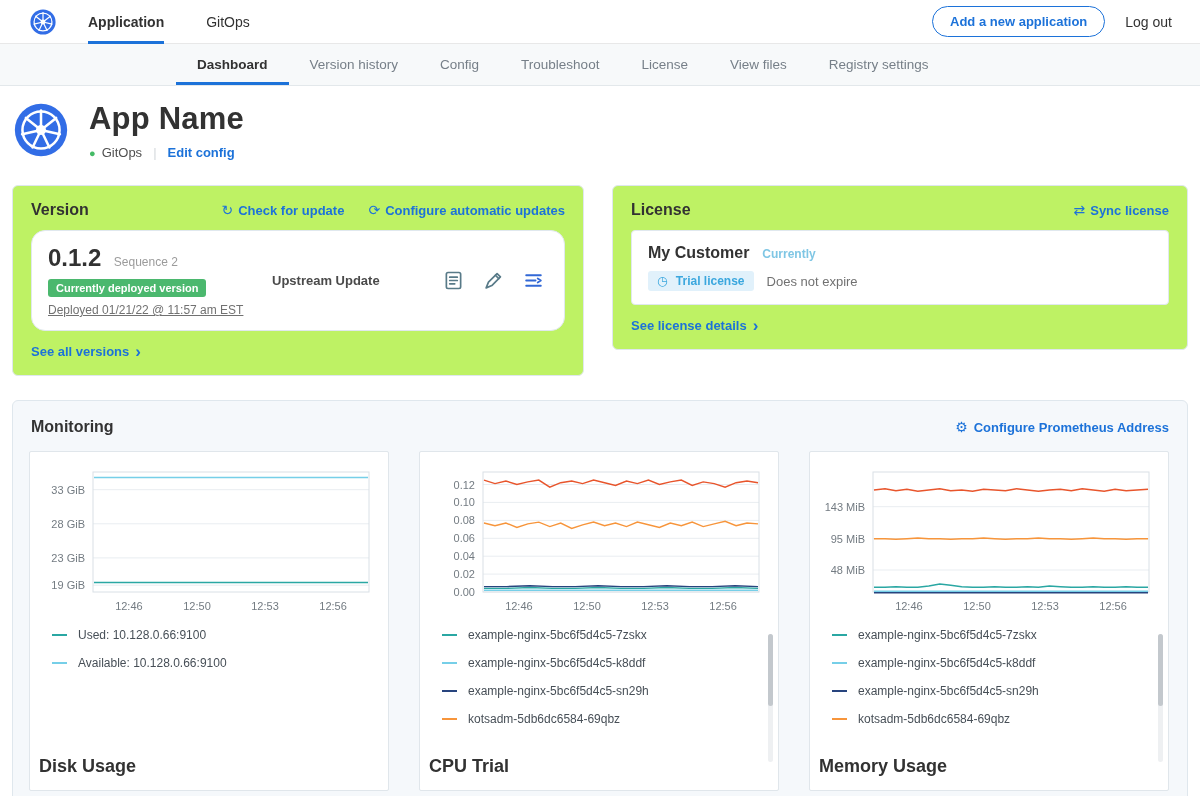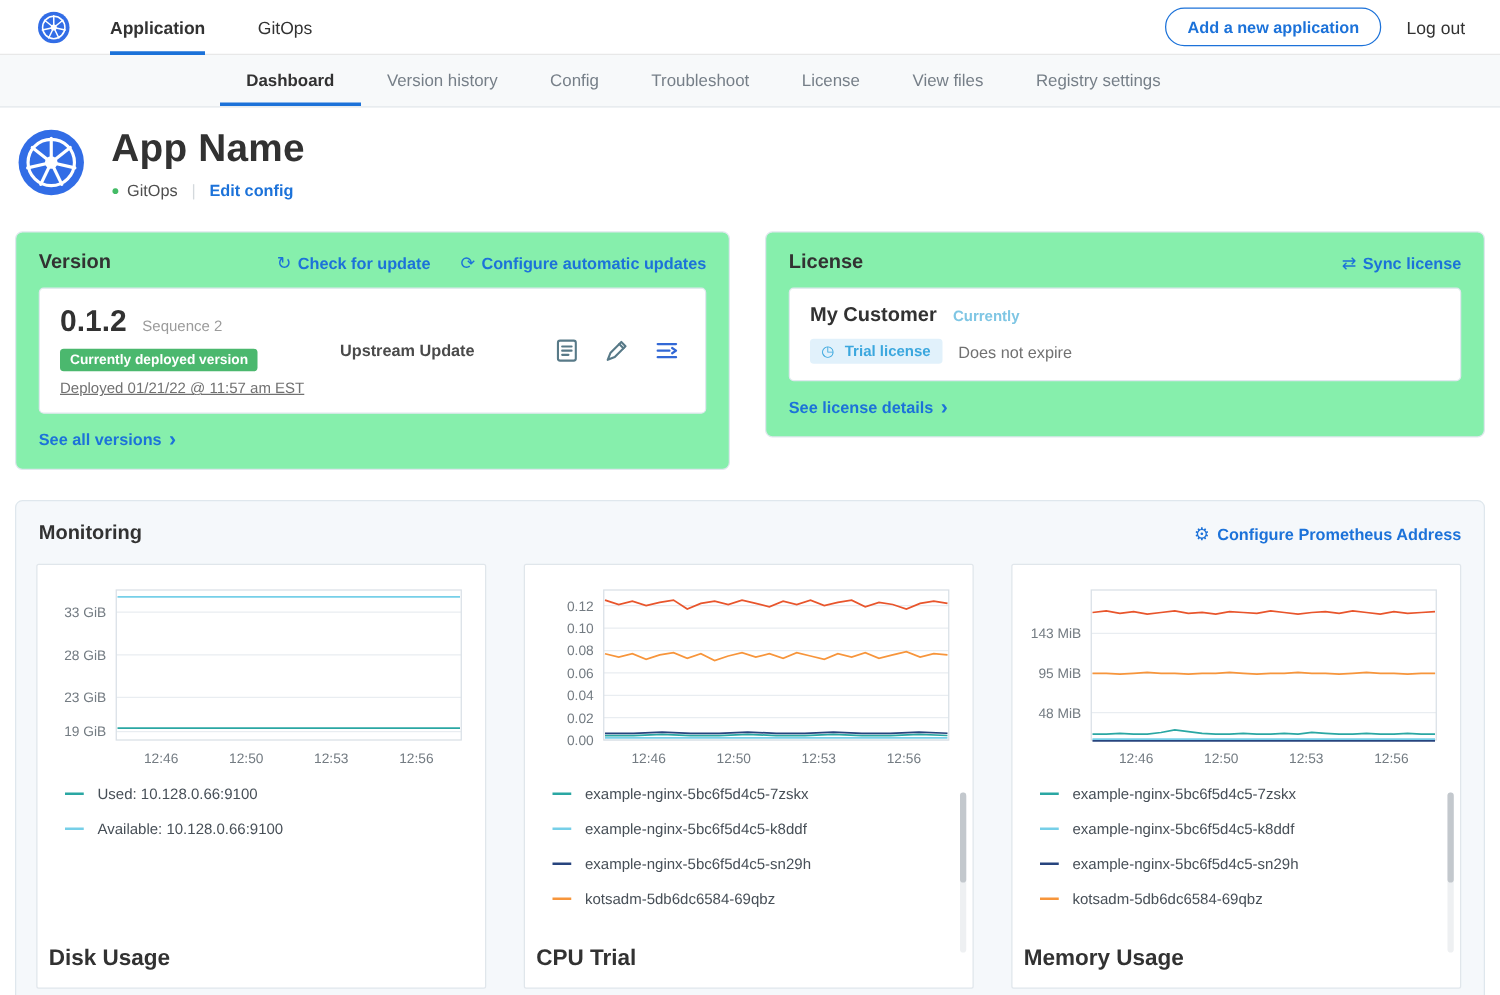--- a/index.html
+++ b/index.html
@@ -29,30 +29,30 @@
   .app-head-text { margin-left:21px; }
   .app-title { font-size:31px; font-weight:bold; letter-spacing:0.2px; margin-top:2px; }
   .status-row { display:flex; align-items:center; margin-top:8px; font-size:13px; }
   .status-dot { color:#44bb66; font-size:11px; margin-right:6px; }
   .status-text { color:#4f4f4f; }
   .status-divider { color:#d4d9dd; margin:0 11px; }
   .edit-config { color:#1c72d9; font-weight:bold; font-size:13px; cursor:pointer; }
 
   
   .cards-row { display:flex; align-items:flex-start; padding:10px 12px 0; }
-  .card { background:#86efac; border:1px solid #dfe7ed; border-radius:6px; }
+  .card { background:#bef264; border:1px solid #dfe7ed; border-radius:6px; }
   .version-card { width:572px; margin-right:28px; }
   .license-card { flex:1; }
   .card-header { display:flex; align-items:center; padding:15px 18px 11px; }
   .card-title { font-size:16px; font-weight:bold; }
   .card-links { margin-left:auto; display:flex; gap:24px; }
   .card-link { color:#1c72d9; font-size:13px; font-weight:bold; cursor:pointer; display:flex; align-items:center; }
   .card-link .ic { margin-right:5px; font-size:14px; font-weight:normal; }
   .inner-box { background:#fff; border:1px solid #e0e8ee; border-radius:4px; margin:0 18px; padding:13px 16px; }
-  .version-inner { display:flex; align-items:center; }
+  .version-inner { display:flex; align-items:center;border-radius:14px; }
   .version-left { width:224px; }
   .version-number { font-size:24px; font-weight:bold; }
   .sequence { font-size:12px; color:#9b9b9b; margin-left:8px; }
   .deployed-badge { display:inline-block; background:#4bb86e; color:#fff; font-size:11px; font-weight:bold;
     padding:3px 8px; border-radius:3px; margin:7px 0 6px; }
   .deployed-at { font-size:12px; color:#717171;text-decoration:underline; }
   .upstream { font-size:13px; font-weight:bold; color:#4a4a4a; }
   .version-actions { margin-left:auto; display:flex; gap:19px; align-items:center; padding-right:4px; }
   .vicon { cursor:pointer; display:flex; }
   .see-link { padding:13px 18px 16px; font-size:13px; font-weight:bold; color:#1c72d9; cursor:pointer; display:flex; align-items:center; }

